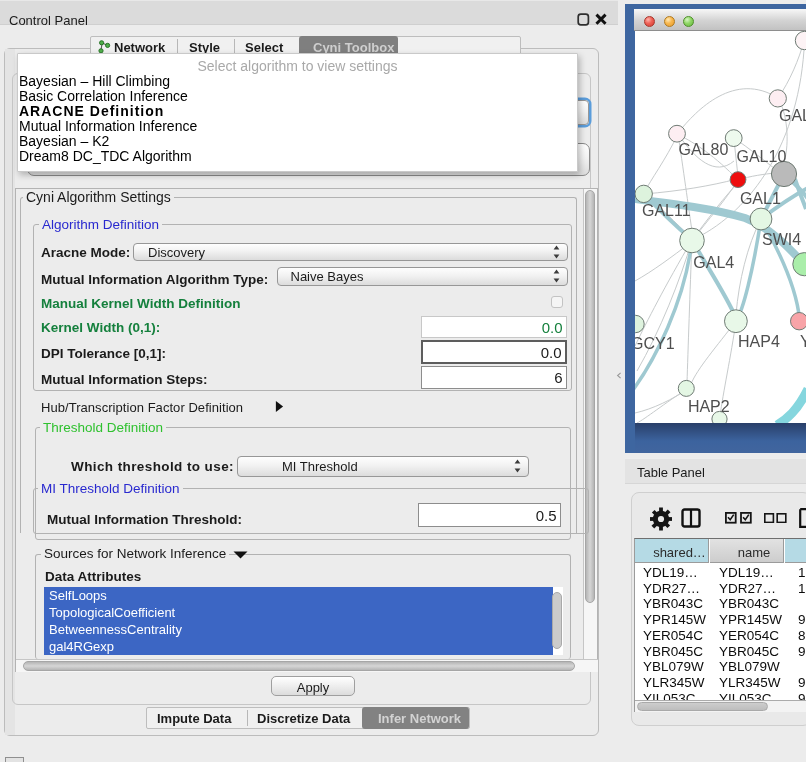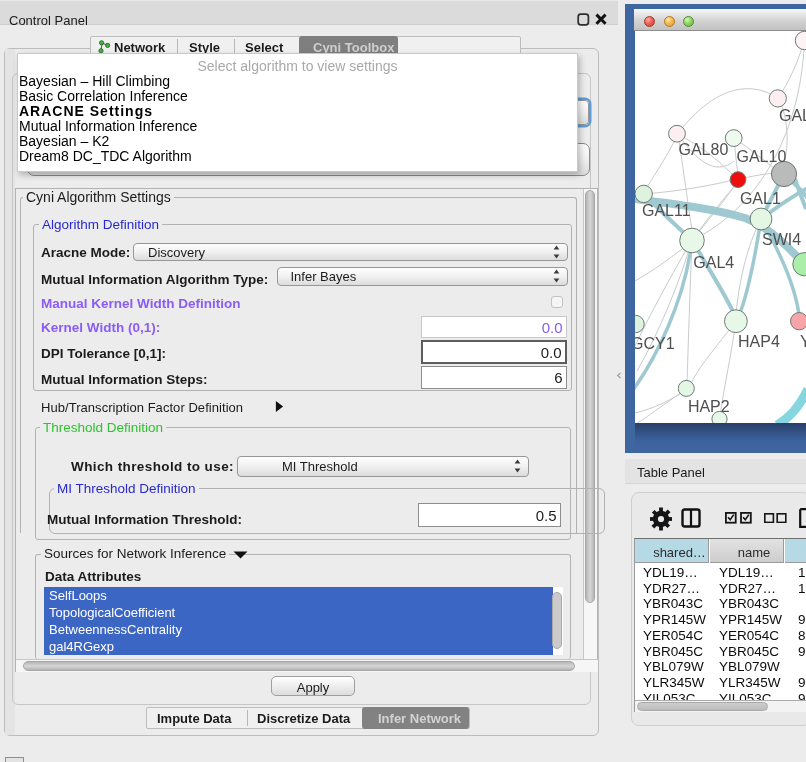--- a/index.html
+++ b/index.html
@@ -1,21 +1,21 @@
 <!DOCTYPE html>
 <html><head>
 <meta charset="utf-8">
 <style>
 * { margin:0; padding:0; box-sizing:border-box; }
 html,body { width:806px; height:762px; }
 body { background:#ececec; font-family:"Liberation Sans",sans-serif; position:relative; overflow:hidden; font-size:13px; color:#1b1b1b; }
 .abs { position:absolute; }
 .b { font-weight:bold; }
 .lbl { position:absolute; font-size:13.5px; font-weight:bold; color:#1b1b1b; white-space:nowrap; }
-.dis { color:#8b5cf6; }
+.dis { color:#15803d; }
 .group { position:absolute; border:1px solid #b2b2b2; border-radius:3px; }
 .gtitle { position:absolute; top:-8.5px; background:#ececec; padding:0 3px; font-size:13.5px; white-space:nowrap; line-height:15px; }
 .combo { position:absolute; border:1px solid #979797; border-radius:4px; background:linear-gradient(#fefefe,#f2f2f2 45%,#dcdcdc); font-size:13px; }
 .combo .ct { position:absolute; left:12px; top:50%; transform:translateY(-50%); white-space:nowrap; }
 .carr { position:absolute; right:7px; top:50%; width:7px; height:14px; transform:translateY(-50%); }
 .field { position:absolute; border:1px solid #b5b5b5; background:#fff; font-size:15px; text-align:right; }
 .field span { position:absolute; right:3.5px; top:50%; transform:translateY(-50%); }
 .tabsep { position:absolute; width:1px; background:#b7b7b7; }
 </style>
 </head>
@@ -72,21 +72,21 @@
 </div>
 <div class="lbl" style="left:41px;top:244.5px;">Aracne Mode:</div>
 <div class="combo" style="left:132.5px;top:242.5px;width:435.5px;height:18px;">
     <span class="ct" style="left:14.5px;">Discovery</span>
   <svg class="carr" viewBox="0 0 7 14">
       <path d="M3.5 0.5 L6.4 4.5 L0.6 4.5 Z M3.5 13.5 L0.6 9.5 L6.4 9.5 Z" fill="#3c3c3c"></path>
     </svg>
 </div>
 <div class="lbl" style="left:41px;top:271.5px;">Mutual Information Algorithm Type:</div>
 <div class="combo" style="left:276.5px;top:267px;width:291.5px;height:18.5px;">
-    <span class="ct" style="left:13px;">Infer Bayes</span>
+    <span class="ct" style="left:13px;">Naive Bayes</span>
   <svg class="carr" viewBox="0 0 7 14">
       <path d="M3.5 0.5 L6.4 4.5 L0.6 4.5 Z M3.5 13.5 L0.6 9.5 L6.4 9.5 Z" fill="#3c3c3c"></path>
     </svg>
 </div>
 <div class="lbl dis" style="left:41px;top:295.5px;">Manual Kernel Width Definition</div>
 <div class="abs" style="left:551px;top:296px;width:12px;height:12px;border:1px solid #c3c3c3;border-radius:3px;background:#f5f5f5;"></div>
 <div class="lbl dis" style="left:41px;top:320px;">Kernel Width (0,1):</div>
 <div class="field" style="left:421px;top:315.5px;width:146px;height:22.5px;border-color:#c8c8c8;">
     <span class="dis">0.0</span>
   </div>
@@ -107,21 +107,21 @@
 <div class="group" style="left:35px;top:427px;width:536px;height:112.5px;">
   <div class="gtitle" style="left:4px;color:#2fc12f;">Threshold Definition</div>
 </div>
 <div class="lbl" style="left:71px;top:459px;letter-spacing:0.4px;">Which threshold to use:</div>
 <div class="combo" style="left:237px;top:455.5px;width:292px;height:21px;">
     <span class="ct" style="left:12px;margin-left:32px;">MI Threshold</span>
   <svg class="carr" viewBox="0 0 7 14">
       <path d="M3.5 0.5 L6.4 4.5 L0.6 4.5 Z M3.5 13.5 L0.6 9.5 L6.4 9.5 Z" fill="#3c3c3c"></path>
     </svg>
 </div>
-<div class="group" style="left:49px;top:488px;width:556px;height:45.5px;border-radius:6px;">
+<div class="group" style="left:33px;top:488px;width:556px;height:45.5px;">
   <div class="gtitle" style="left:4px;color:#2929cf;">MI Threshold Definition</div>
 </div>
 <div class="lbl" style="left:47px;top:511.5px;">Mutual Information Threshold:</div>
 <div class="field" style="left:418px;top:503px;width:143px;height:24px;border-color:#8d8d8d;">
     <span>0.5</span>
   </div>
 
 <div class="group" style="left:35px;top:553.5px;width:536px;height:105px;border-bottom:none;">
   <div class="gtitle" style="left:5px;color:#1b1b1b;">Sources for Network Inference</div>
 </div>
@@ -148,21 +148,21 @@
 
 <svg class="abs" style="left:616px;top:371.5px;" width="6" height="7" viewBox="0 0 6 7">
     <path d="M4.6 0.8 L1.6 3.5 L4.6 6.2" stroke="#979797" stroke-width="1.1" fill="none"></path>
   </svg>
 
 <div class="abs" style="left:17px;top:53px;width:561px;height:119px;background:#fff;border:1px solid #c9c9c9;border-radius:1px;box-shadow:2px 3px 6px rgba(0,0,0,0.25);"></div>
 <div class="abs" style="left:17px;top:57.5px;width:561px;text-align:center;font-size:14px;color:#a9a9a9;">Select algorithm to view settings</div>
 <div class="abs" style="left:19px;top:74px;font-size:14px;line-height:15.1px;color:#000;white-space:nowrap;">
 Bayesian – Hill Climbing<br>
 Basic Correlation Inference<br>
-<span class="b" style="letter-spacing:1px;">ARACNE Settings</span><br>
+<span class="b" style="letter-spacing:1px;">ARACNE Definition</span><br>
 Mutual Information Inference<br>
 Bayesian – K2<br>
 Dream8 DC_TDC Algorithm
 </div>
 
 <div class="abs" style="left:625px;top:4px;width:181px;height:449px;background:#3e66a0;"></div>
 <div class="abs" style="left:634px;top:9px;width:172px;height:22px;background:linear-gradient(#f7f7f7,#d3d3d3 55%,#c2c2c2);border-bottom:1px solid #8e8e8e;"></div>
 <div class="abs" style="left:644px;top:16px;width:11px;height:11px;border-radius:50%;background:radial-gradient(circle at 35% 30%,#ffb3ab,#ee6156 45%,#d33a2e);border:1px solid #a8362b;"></div>
 <div class="abs" style="left:663.5px;top:16px;width:11px;height:11px;border-radius:50%;background:radial-gradient(circle at 35% 30%,#ffe9b5,#f7b64d 45%,#e89c2c);border:1px solid #b17a1d;"></div>
 <div class="abs" style="left:683px;top:16px;width:11px;height:11px;border-radius:50%;background:radial-gradient(circle at 35% 30%,#d6f5c2,#8fd665 45%,#66b73c);border:1px solid #4e8f2a;"></div>

